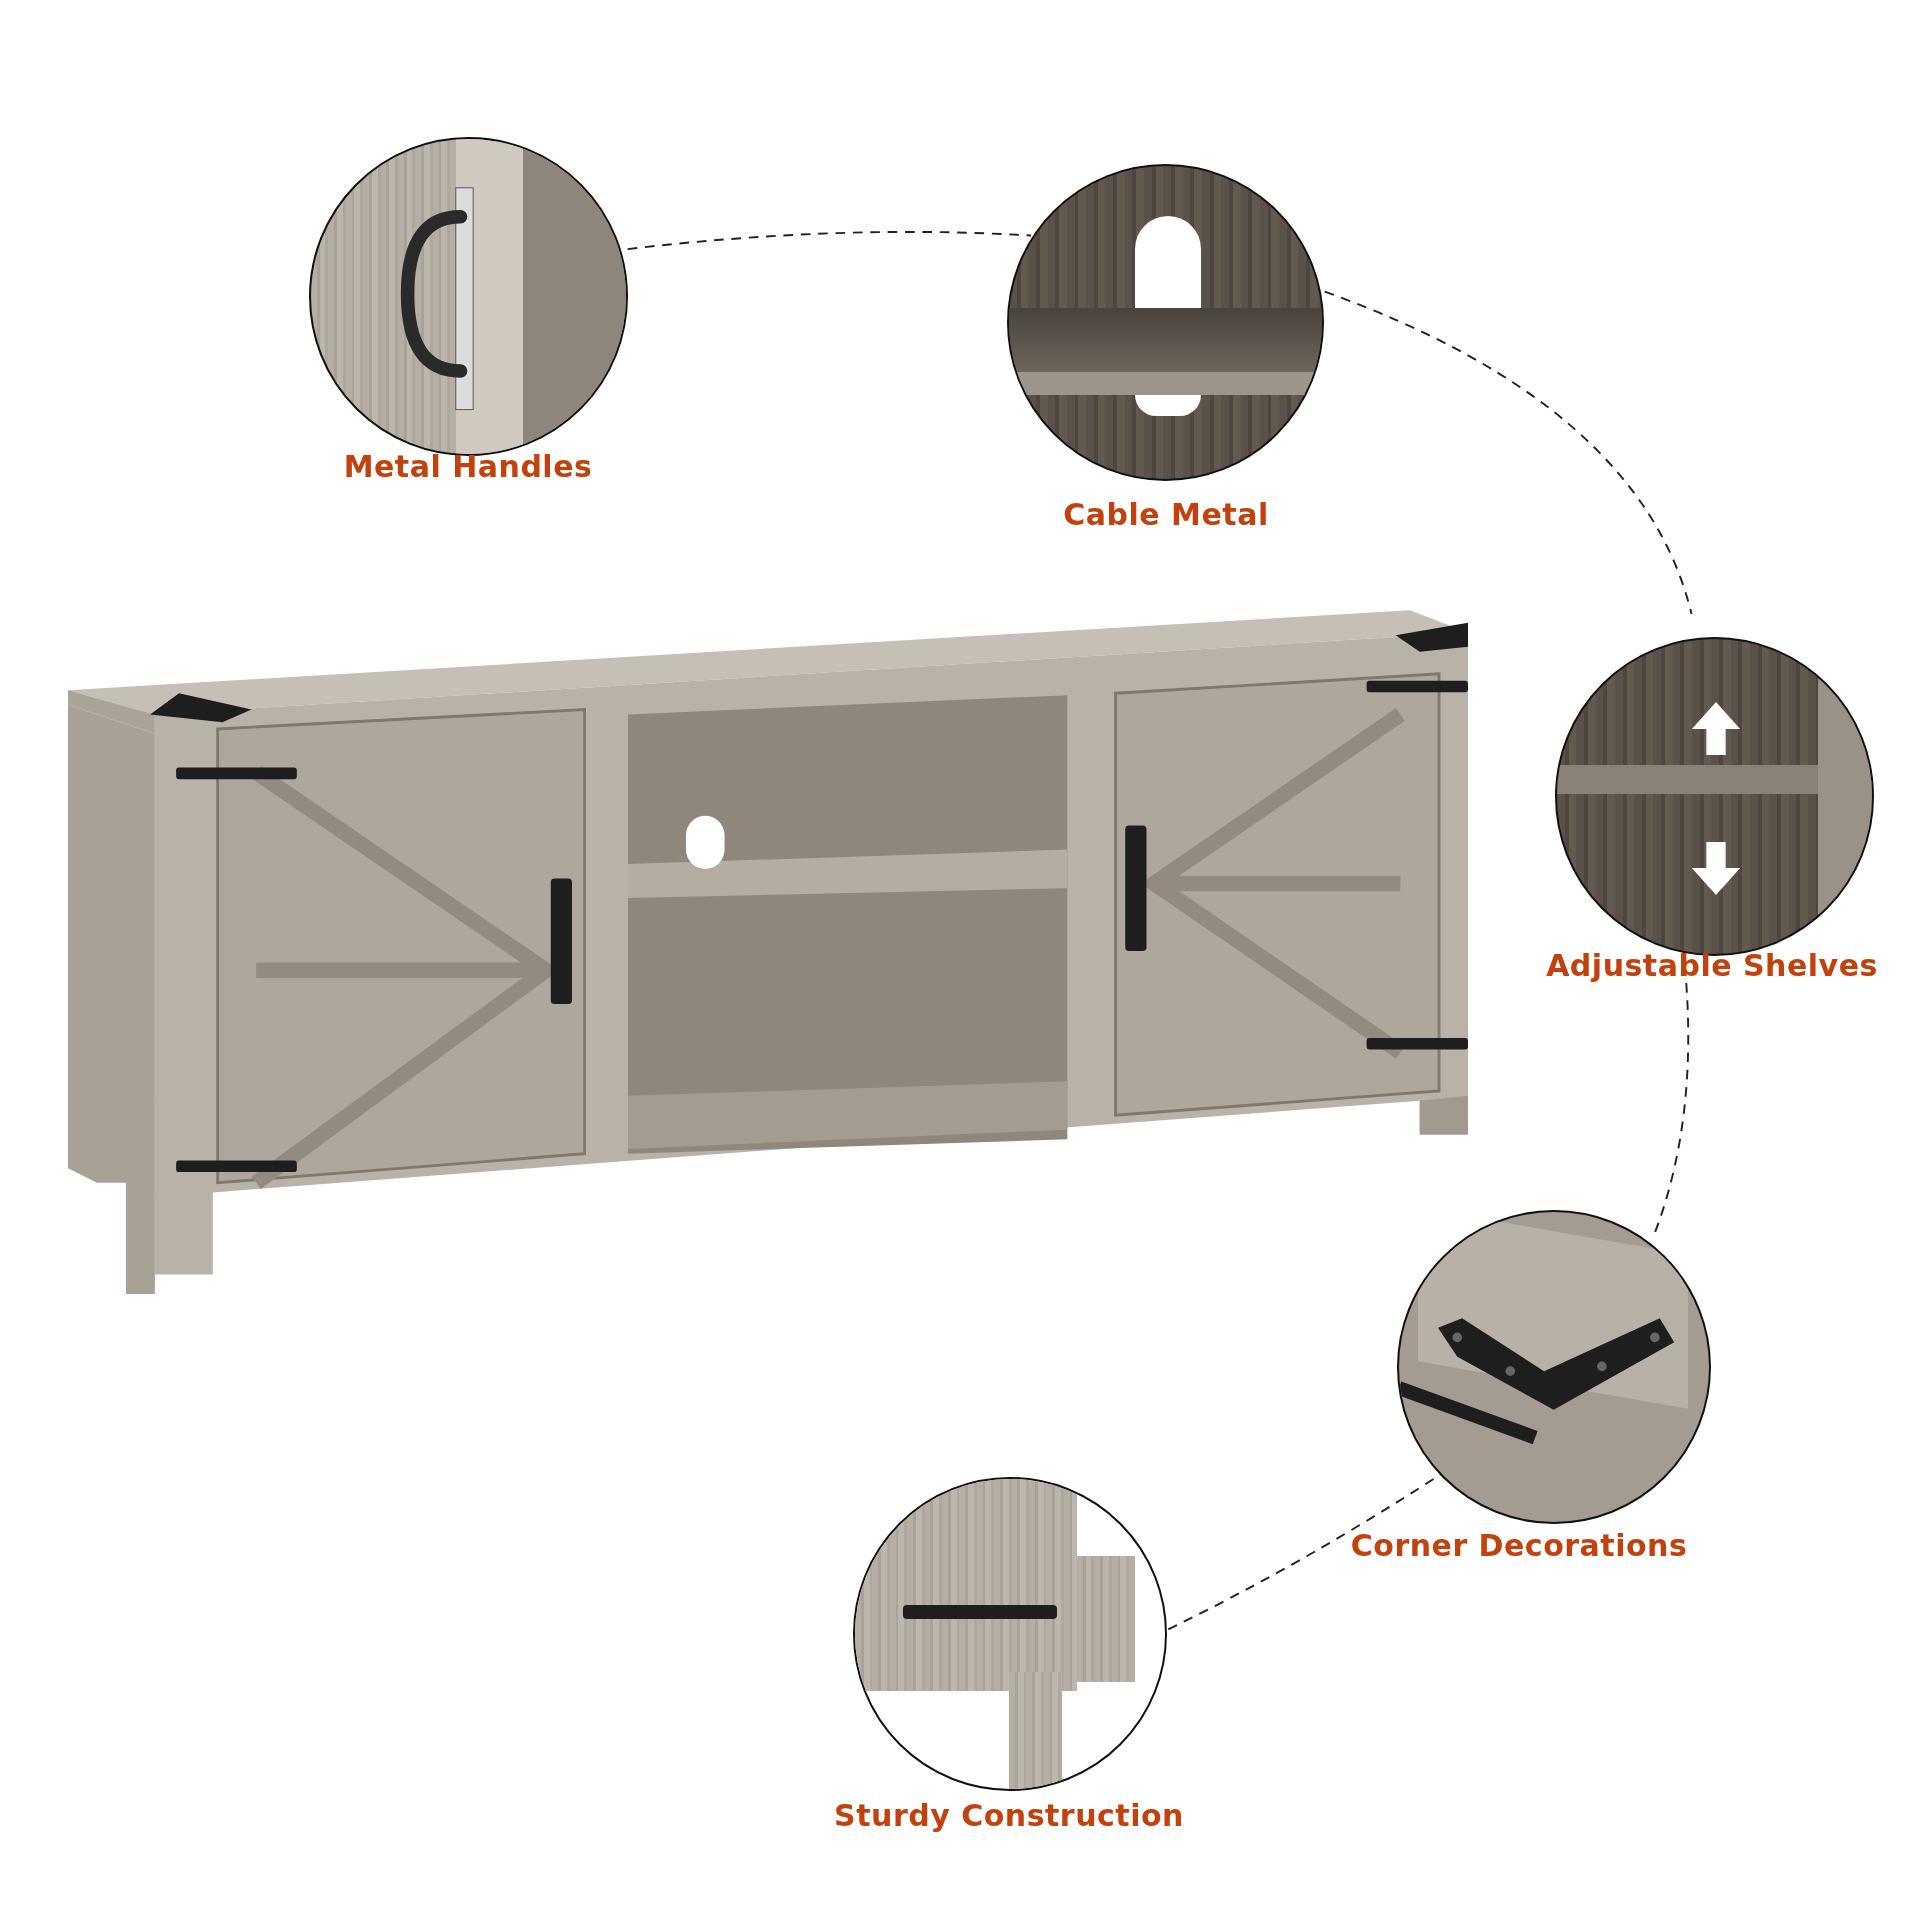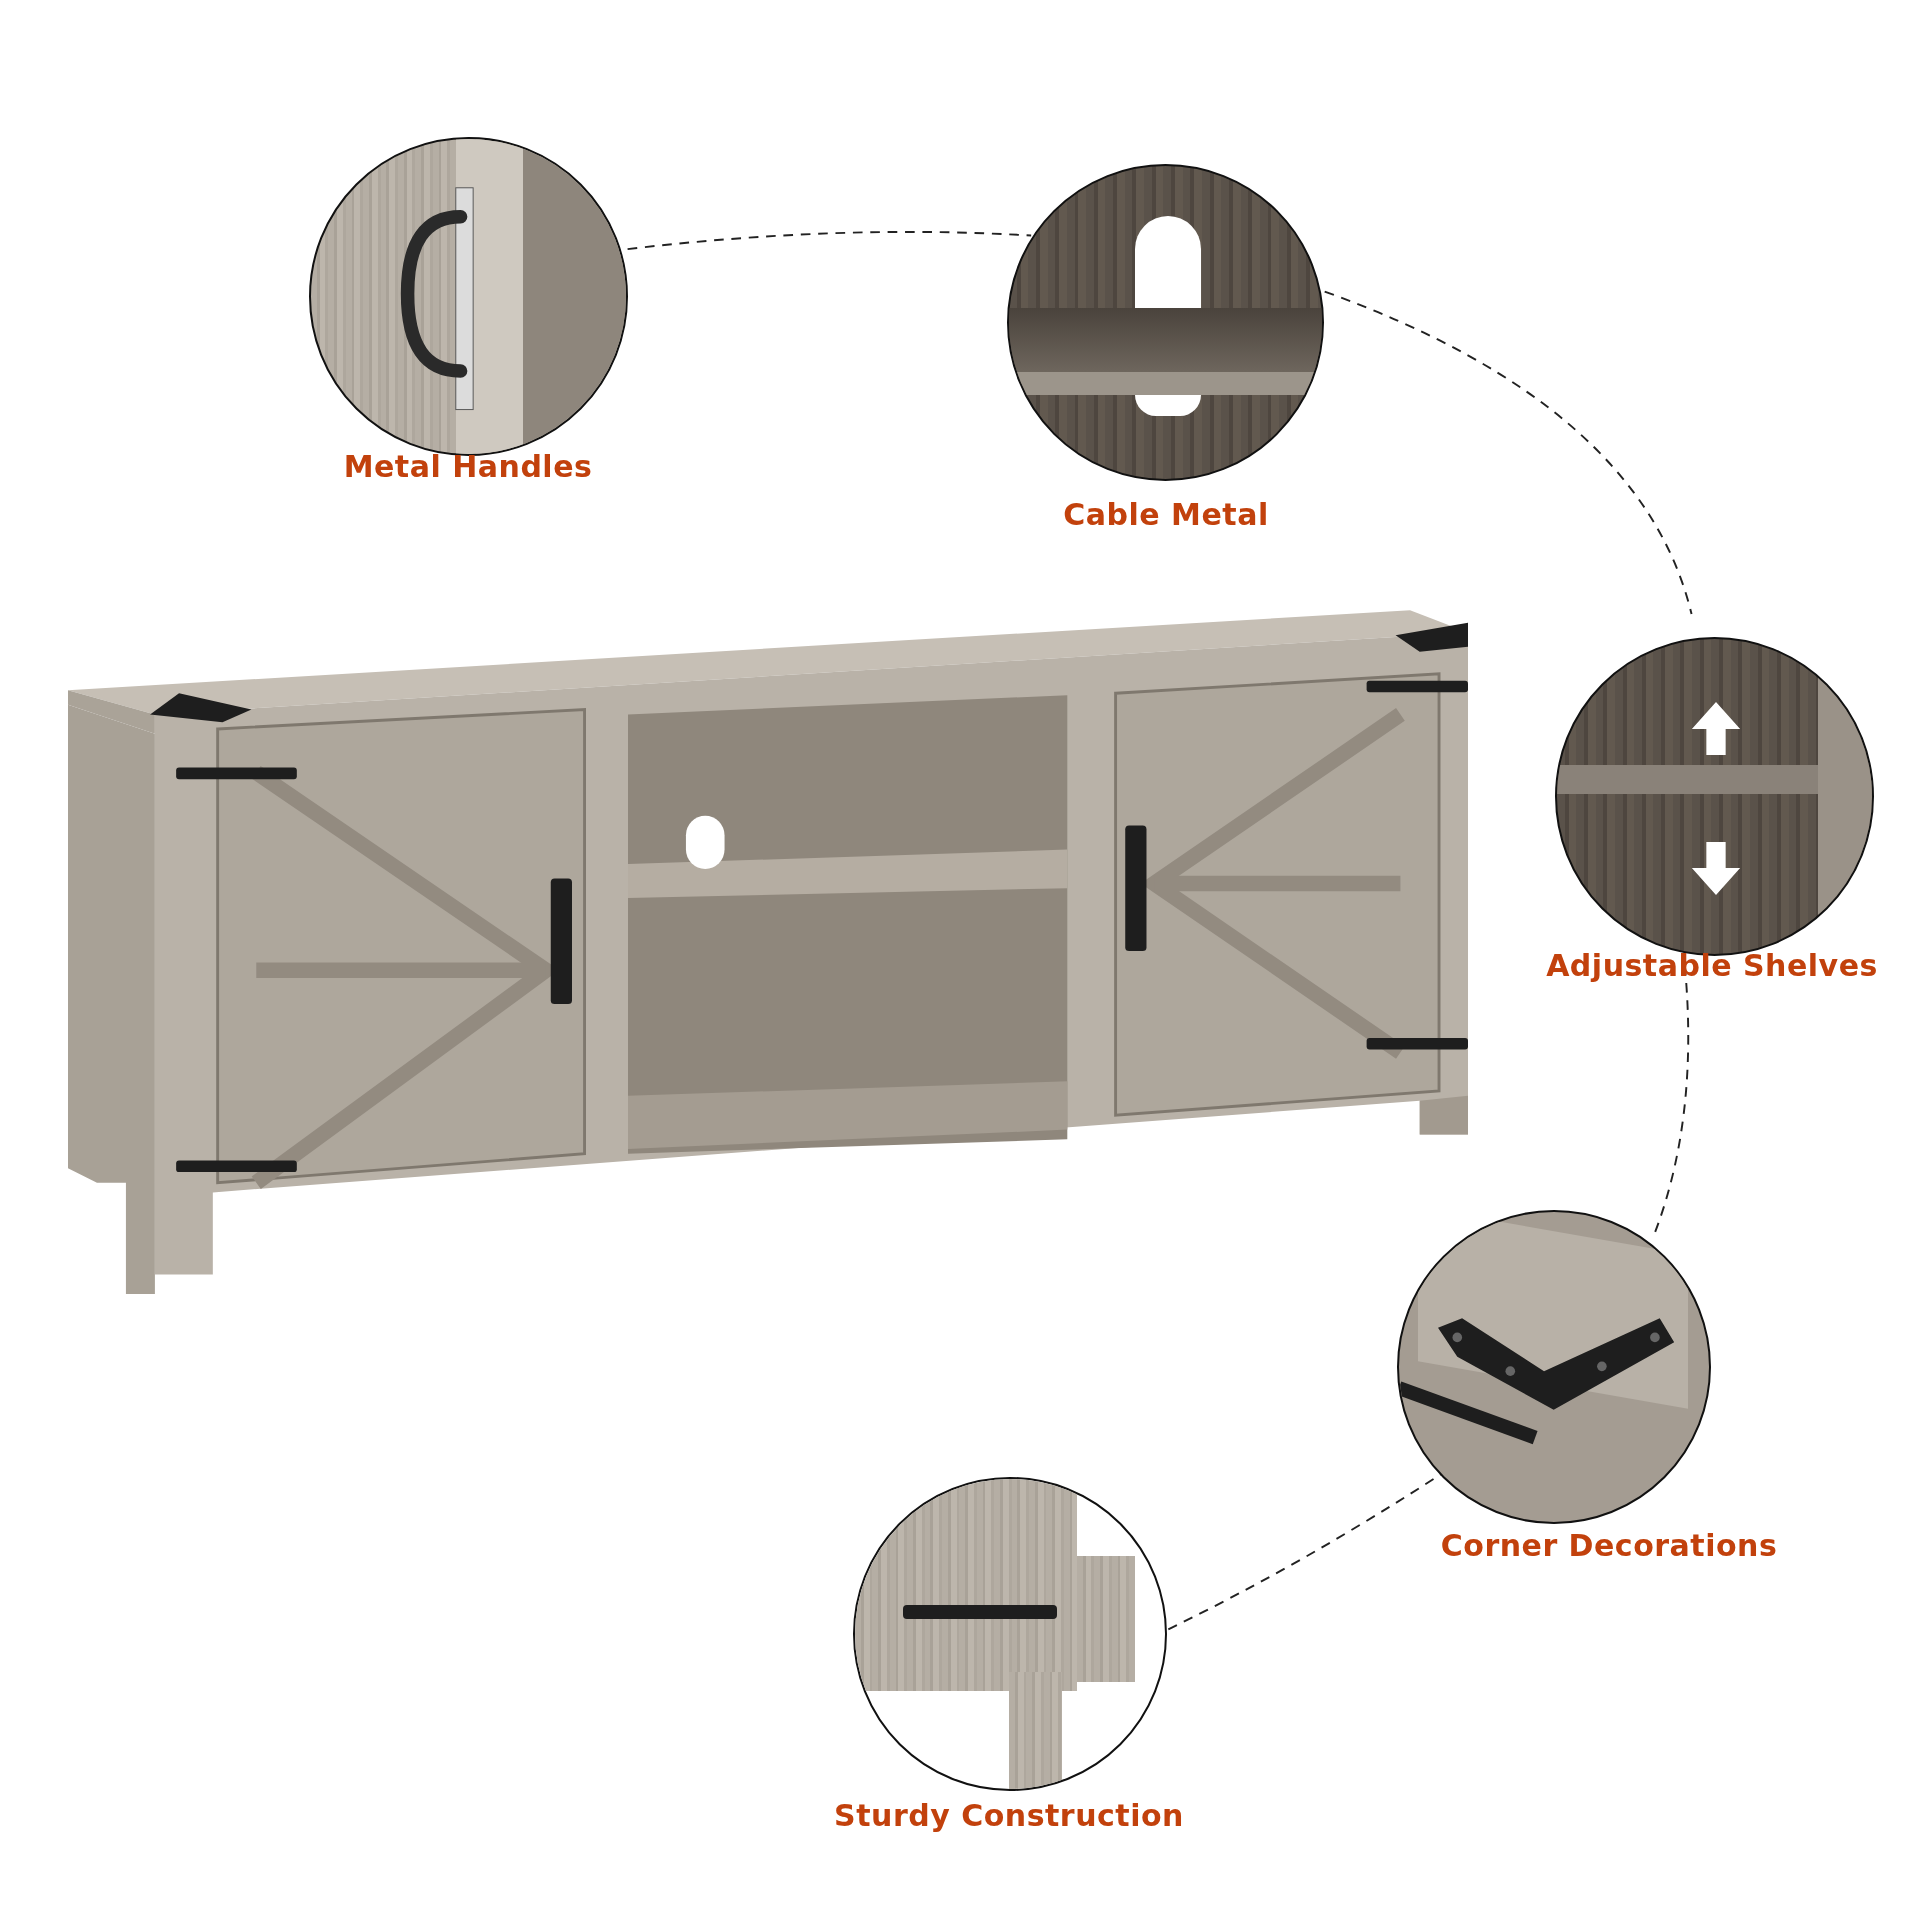--- a/index.html
+++ b/index.html
@@ -53,21 +53,21 @@
   <div class="abs" style="left:19.3px;top:19.3px;width:270px;height:154px;background:#b8b1a7;transform:skewY(10deg);"></div>
   <svg class="abs" style="left:39px;top:101px;" width="241" height="126" viewBox="0 0 250 130">
     <polygon points="0,15 25,5 110,60 230,5 245,30 120,100 20,45" fill="#1e1e1e"></polygon>
     <circle cx="20" cy="25" r="5" fill="#666"></circle>
       <circle cx="75" cy="60" r="5" fill="#666"></circle>
     <circle cx="170" cy="55" r="5" fill="#666"></circle>
       <circle cx="225" cy="25" r="5" fill="#666"></circle>
   </svg>
   <div class="abs" style="left:0;top:169px;width:145px;height:13.5px;background:#1e1e1e;transform:rotate(20deg);transform-origin:left;"></div>
 </div>
-<div class="label" style="left:1609px;top:1528px;">Corner Decorations</div>
+<div class="label" style="left:1519px;top:1528px;">Corner Decorations</div>
 
 <div class="circle" style="left:853px;top:1477px;width:314px;height:314px;background:#fff;">
   <div class="abs wood-light" style="left:0;top:0;width:222px;height:212px;"></div>
   <div class="abs wood-light" style="left:154px;top:193px;width:53px;height:126px;"></div>
   <div class="abs wood-light" style="left:222px;top:77px;width:58px;height:126px;"></div>
   <div class="abs" style="left:48px;top:126px;width:154px;height:13.5px;background:#1e1e1e;border-radius:3.9px;"></div>
 </div>
 <div class="label" style="left:1009px;top:1798px;text-align:center;">Sturdy Construction</div>
 
 <div class="abs" style="left:68px;top:608px;width:1400px;height:686px;">

